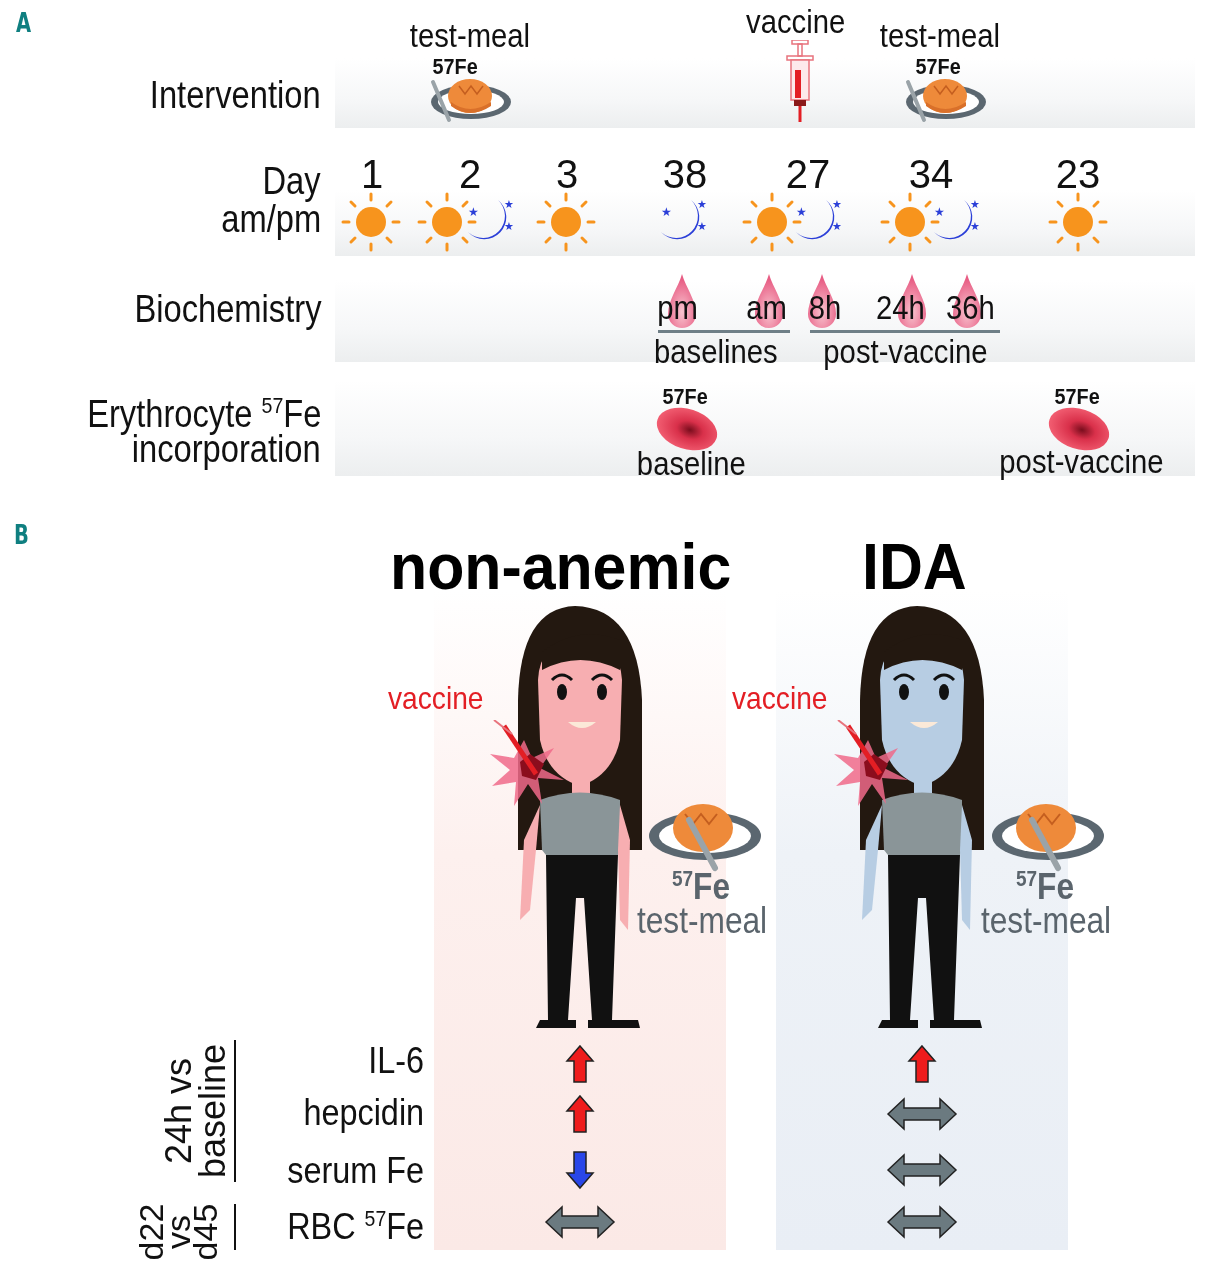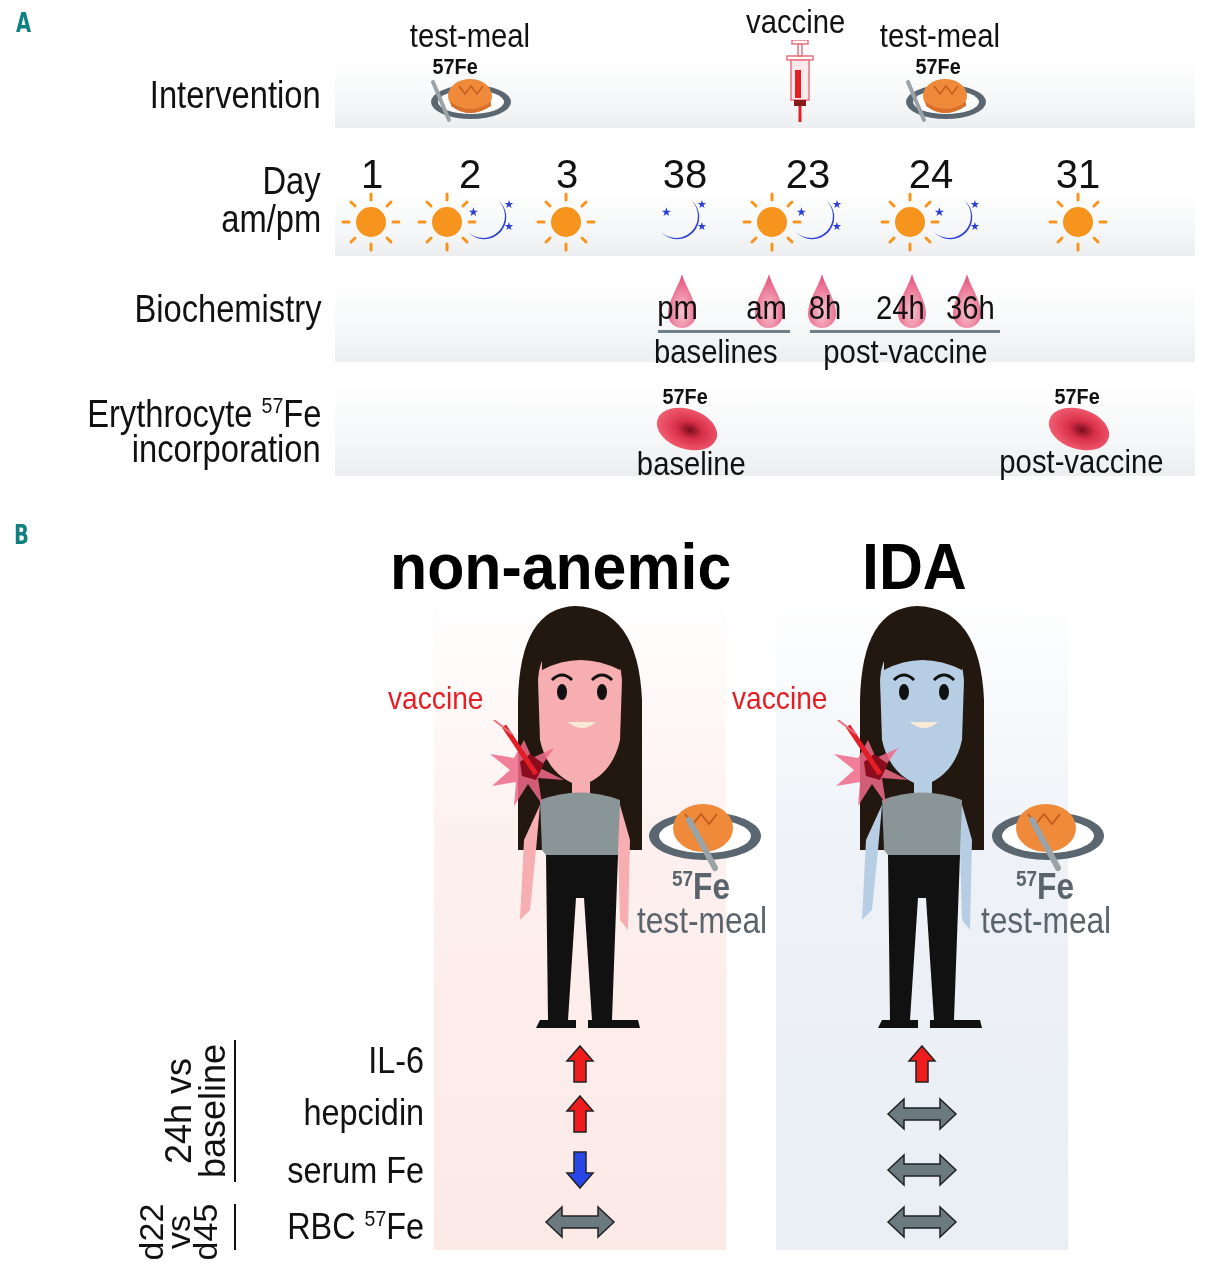--- a/index.html
+++ b/index.html
@@ -70,23 +70,23 @@
   <ellipse cx="45" cy="24" rx="22" ry="17" fill="#ee8a3a"></ellipse>
   <path d="M26 30 Q45 44 66 30 L66 34 Q45 48 26 34Z" fill="#d9702a"></path>
   <path d="M34 14 l6 8 l6-8 l6 8 l6-8" stroke="#c45e1f" fill="none" stroke-width="1.5"></path>
   <line x1="8" y1="10" x2="24" y2="48" stroke="#9aa3a8" stroke-width="4" stroke-linecap="round"></line>
 </svg>
 
 <div class="txt daynum" style="left:332px;top:152px;">1</div>
 <div class="txt daynum" style="left:430px;top:152px;">2</div>
 <div class="txt daynum" style="left:527px;top:152px;">3</div>
 <div class="txt daynum" style="left:645px;top:152px;">38</div>
-<div class="txt daynum" style="left:768px;top:152px;">23</div>
-<div class="txt daynum" style="left:891px;top:152px;">24</div>
-<div class="txt daynum" style="left:1038px;top:152px;">31</div>
+<div class="txt daynum" style="left:768px;top:152px;">27</div>
+<div class="txt daynum" style="left:891px;top:152px;">34</div>
+<div class="txt daynum" style="left:1038px;top:152px;">23</div>
 
 <svg class="abs" style="left:0;top:190px;" width="1209" height="66">
   <defs>
     <g id="sun">
       <circle cx="0" cy="0" r="15" fill="#f7941d"></circle>
       <g stroke="#f7941d" stroke-width="3" stroke-linecap="round">
         <line x1="0" y1="-22" x2="0" y2="-28"></line>
           <line x1="0" y1="22" x2="0" y2="28"></line>
         <line x1="-22" y1="0" x2="-28" y2="0"></line>
           <line x1="22" y1="0" x2="28" y2="0"></line>

